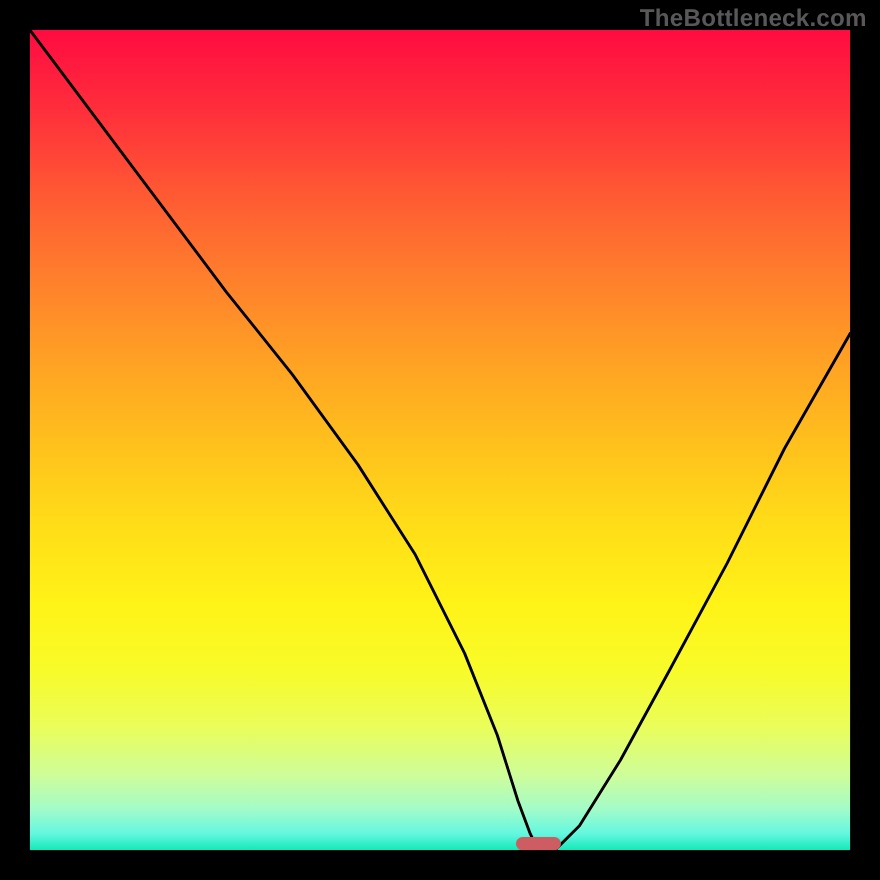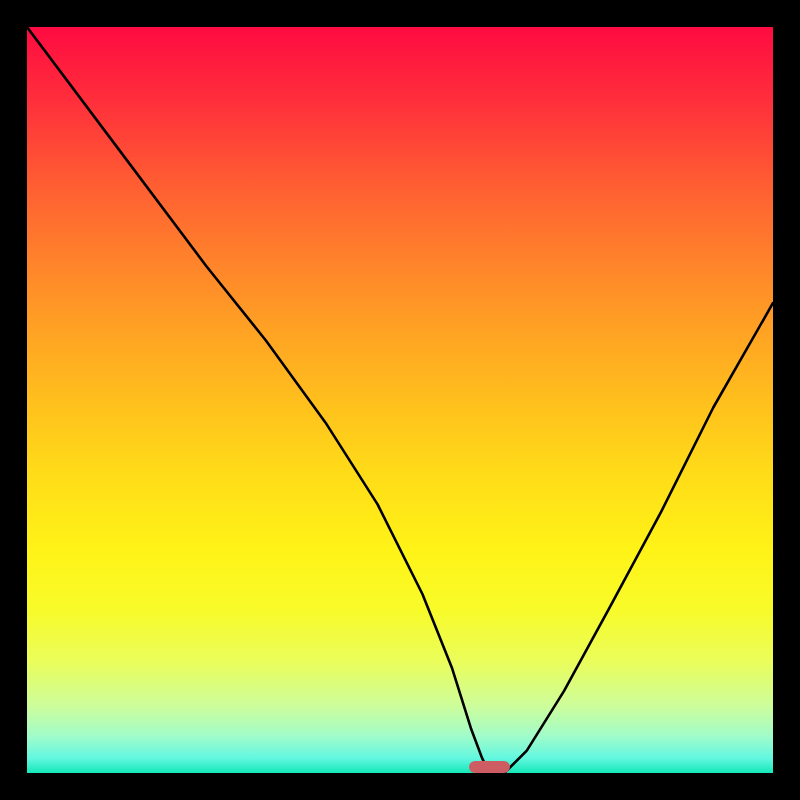--- a/index.html
+++ b/index.html
@@ -69,13 +69,14 @@
 <body>
 
 <div class="frame">
   <div class="plot-area">
     <div class="gradient"></div>
     <svg class="curve" viewBox="0 0 746 746" preserveAspectRatio="none">
       <path id="curve-path" fill="none" stroke="#000" stroke-width="2.6" stroke-linecap="round" stroke-linejoin="round" d="M0.0 0.0 L89.5 119.4 L179.0 238.7 L238.7 313.3 L298.4 395.4 L350.6 477.4 L395.4 567.0 L425.2 641.6 L443.9 701.2 L455.1 731.1 L462.5 746.0 L477.4 746.0 L499.8 723.6 L537.1 663.9 L581.9 581.9 L634.1 484.9 L686.3 380.5 L746.0 276.0"></path>
     </svg>
     <div class="pill" id="pill" style="width: 41.776px; height: 12px; left: 441.632px; top: 734px; background: rgb(205, 93, 98);"></div>
   </div>
+  <div class="watermark">TheBottleneck.com</div>
 </div>
 
 </body></html>

